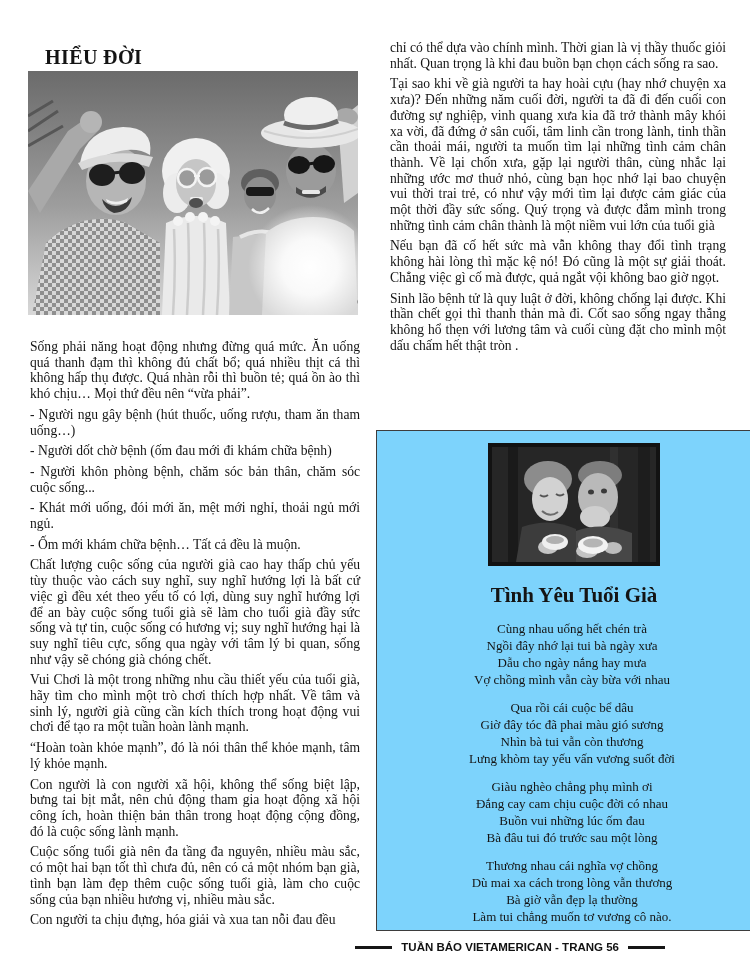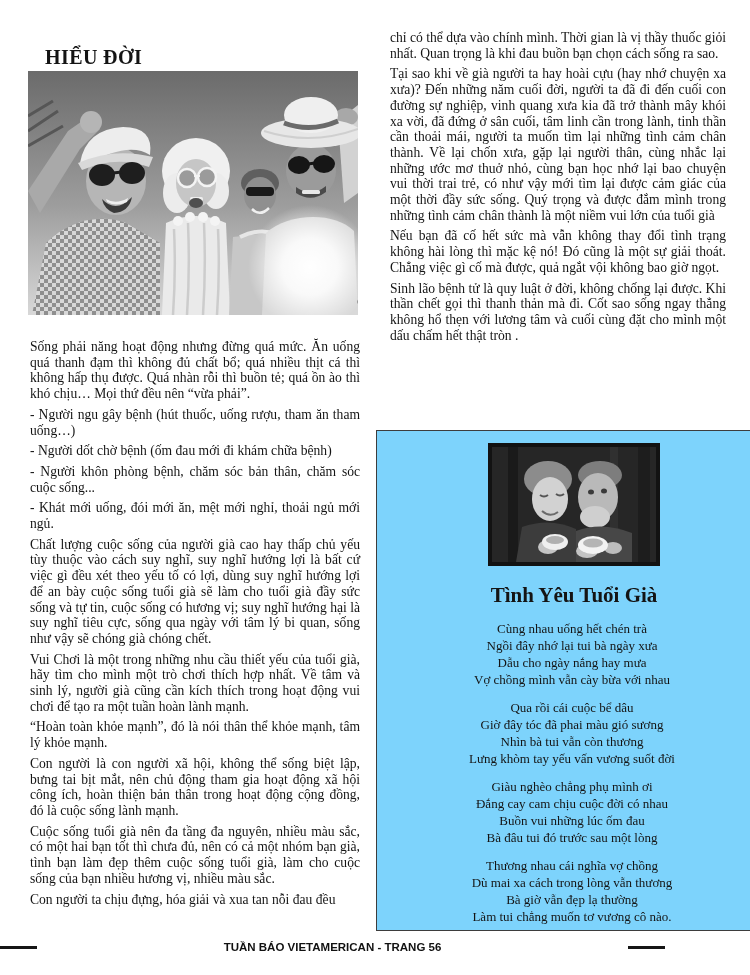--- a/index.html
+++ b/index.html
@@ -20,21 +20,21 @@
 
   .photo-main {
     position:absolute; left:28px; top:71px; width:330px; height:244px;
     background:#9a9a9a; overflow:hidden;
   }
   .photo-main svg { display:block; }
 
   .col { position:absolute; font-size:13.6px; line-height:15.7px; text-align:justify; }
   .col p { margin:0 0 5px 0; }
   .col-left  { left:30px;  top:318px; width:330px;margin-top:21px; }
-  .col-right { left:390px; top:30px;  width:336px; }
+  .col-right { left:390px; top:40px;  width:336px; }
 
   .poem-box {
     position:absolute; left:376px; top:430px; width:396px; height:501px;
     background:#7dd3fc; border:1px solid #3d3d3d; box-sizing:border-box;
     text-align:center;
   }
   .photo-frame {
     margin:12px auto 0 auto; width:164px; height:115px;
     border:4px solid #121212;
     box-shadow: inset 0 0 0 1px #6e6e6e;
@@ -43,21 +43,21 @@
   .photo-frame svg { display:block; }
   .poem-title {
     margin:17px 0 12px 0; font-size:21px; font-weight:bold;
     font-family:"Liberation Serif", serif;
   }
   .stanza { margin:0 4px 11px 0; font-size:13px; line-height:17px; }
   .poem-line { white-space:nowrap; }
 
   .footer {
     position:absolute; left:0; top:939px; width:665px; height:16px;
-    display:flex; align-items:center; justify-content:space-between; gap:9px;
+    display:flex; align-items:center; justify-content:flex-end; gap:9px;
   }
   .footer-rule { width:37px; height:3px; background:#161616; }
   .footer-text {
     font-family:"Liberation Sans", sans-serif;
     font-weight:bold; font-size:11.5px; letter-spacing:0;
     color:#111; white-space:nowrap;
   }
 </style>
 </head>
 <body>
@@ -149,20 +149,21 @@
       <circle cx="282" cy="196" r="62" fill="url(#flare)"></circle>
     </svg>
   </div>
 
   <div class="col col-left">
     <p>Sống phải năng hoạt động nhưng đừng quá mức. Ăn uống quá thanh đạm thì không đủ chất bổ; quá nhiều thịt cá thì không hấp thụ được. Quá nhàn rỗi thì buồn tẻ; quá ồn ào thì khó chịu… Mọi thứ đều nên “vừa phải”.</p>
     <p>- Người ngu gây bệnh (hút thuốc, uống rượu, tham ăn tham uống…)</p>
     <p>- Người dốt chờ bệnh (ốm đau mới đi khám chữa bệnh)</p>
     <p>- Người khôn phòng bệnh, chăm sóc bản thân, chăm sóc cuộc sống...</p>
     <p>- Khát mới uống, đói mới ăn, mệt mới nghỉ, thoải ngủ mới ngủ.</p>
+    <p>- Ốm mới khám chữa bệnh… Tất cả đều là muộn.</p>
     <p>Chất lượng cuộc sống của người già cao hay thấp chủ yếu tùy thuộc vào cách suy nghĩ, suy nghĩ hướng lợi là bất cứ việc gì đều xét theo yếu tố có lợi, dùng suy nghĩ hướng lợi để an bày cuộc sống tuổi già sẽ làm cho tuổi già đầy sức sống và tự tin, cuộc sống có hương vị; suy nghĩ hướng hại là suy nghĩ tiêu cực, sống qua ngày với tâm lý bi quan, sống như vậy sẽ chóng già chóng chết.</p>
     <p>Vui Chơi là một trong những nhu cầu thiết yếu của tuổi già, hãy tìm cho mình một trò chơi thích hợp nhất. Về tâm và sinh lý, người già cũng cần kích thích trong hoạt động vui chơi để tạo ra một tuần hoàn lành mạnh.</p>
     <p>“Hoàn toàn khỏe mạnh”, đó là nói thân thể khỏe mạnh, tâm lý khỏe mạnh.</p>
     <p>Con người là con người xã hội, không thể sống biệt lập, bưng tai bịt mắt, nên chủ động tham gia hoạt động xã hội công ích, hoàn thiện bản thân trong hoạt động cộng đồng, đó là cuộc sống lành mạnh.</p>
     <p>Cuộc sống tuổi già nên đa tầng đa nguyên, nhiều màu sắc, có một hai bạn tốt thì chưa đủ, nên có cả một nhóm bạn già, tình bạn làm đẹp thêm cuộc sống tuổi già, làm cho cuộc sống của bạn nhiều hương vị, nhiều màu sắc.</p>
     <p>Con người ta chịu đựng, hóa giải và xua tan nỗi đau đều</p>
   </div>
 
   <div class="col col-right">
     <p>chỉ có thể dựa vào chính mình. Thời gian là vị thầy thuốc giỏi nhất. Quan trọng là khi đau buồn bạn chọn cách sống ra sao.</p>

